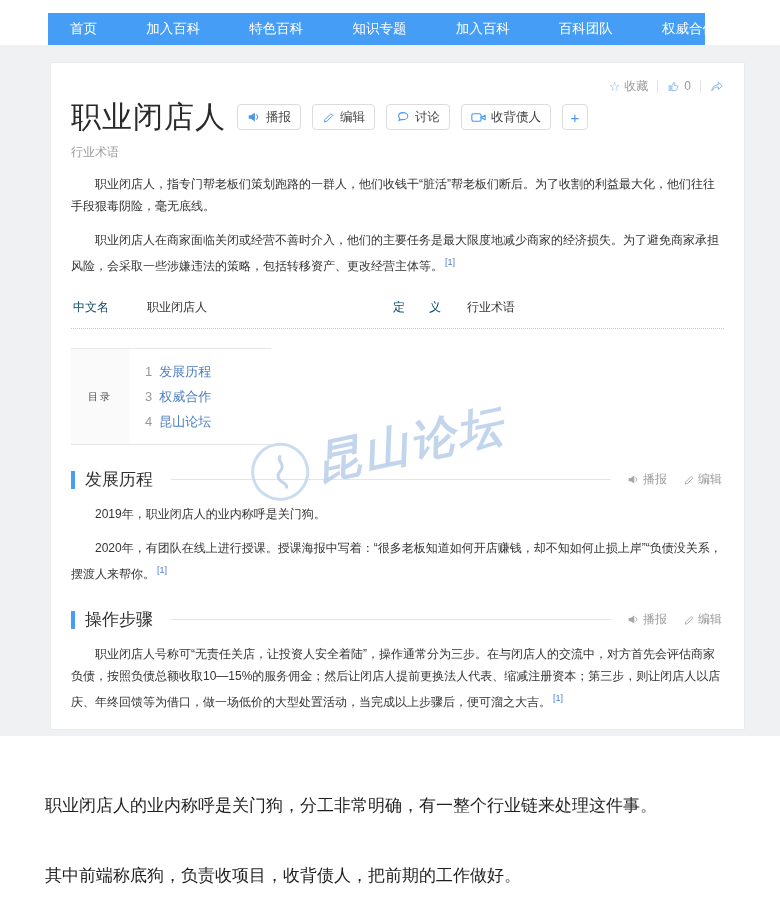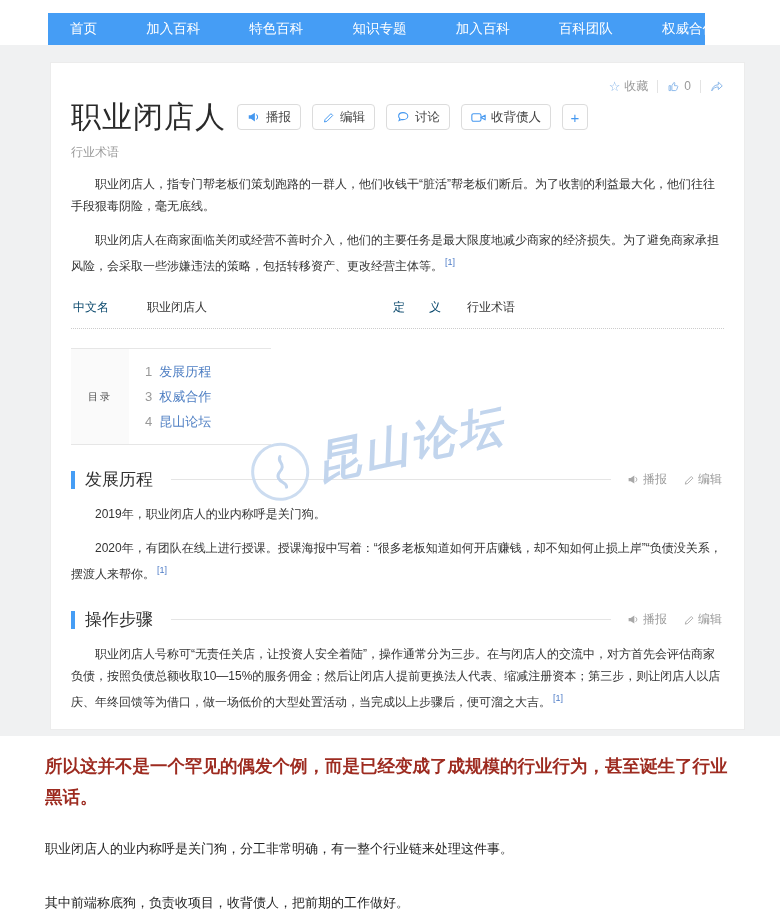--- a/index.html
+++ b/index.html
@@ -56,21 +56,21 @@
   .sec-links .ico { color:#a8a8a8; display:inline-flex; }
 
   
   .watermark { position:absolute; left:198px; top:358px; display:flex; align-items:center; gap:8px; transform:rotate(-12deg); color:#bcd1ec; opacity:.9; pointer-events:none; }
   .wm-circle { width:58px; height:58px; border:3px solid #c7d9ef; border-radius:50%; display:flex; align-items:center; justify-content:center; }
   .wm-text { font-size:45px; font-weight:bold; font-style:italic; letter-spacing:3px; white-space:nowrap; }
 
   
   .comment { background:#fff; padding:15px 44px 0 45px; }
   .comment-highlight { color:#9d2b20; font-weight:bold; font-size:17.5px; line-height:31px; margin-bottom:21px; }
-  .comment-para { color:#1f1f1f; font-size:13px; line-height:30px; margin-bottom:24px; }
+  .comment-para { color:#1f1f1f; font-size:17px; line-height:30px; margin-bottom:24px;margin-top:40px; }
 </style>
 </head>
 <body>
 
 <div class="page">
 
   <div class="topstrip"></div>
 
   <div class="navwrap">
     <div class="nav">
@@ -238,19 +238,18 @@
               <path d="M12 2c-2.5 3 1 4.2 0 7.2s-5 3-4 6.8 5 4 4 7" stroke="currentColor" stroke-width="2" fill="none" stroke-linecap="round"></path>
             </svg>
         </span>
         <span class="wm-text">昆山论坛</span>
       </div>
 
     </div>
   </div>
 
   <div class="comment">
-    <p class="comment-highlight">所以这并不是一个罕见的偶发个例，而是已经变成了成规模的行业行为，甚至诞生了行业黑话。</p>
     <p class="comment-para">职业闭店人的业内称呼是关门狗，分工非常明确，有一整个行业链来处理这件事。</p>
     <p class="comment-para">其中前端称底狗，负责收项目，收背债人，把前期的工作做好。</p>
 
   </div>
 
 </div>
 
 </body></html>

